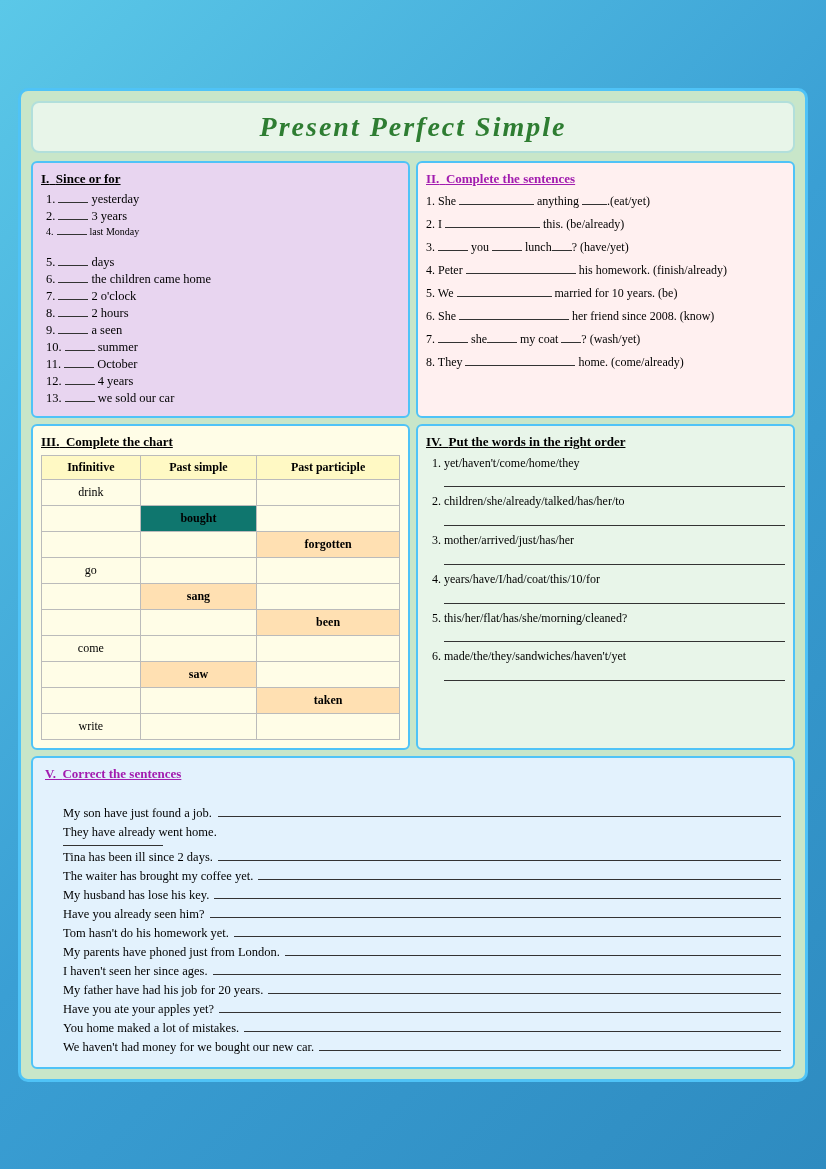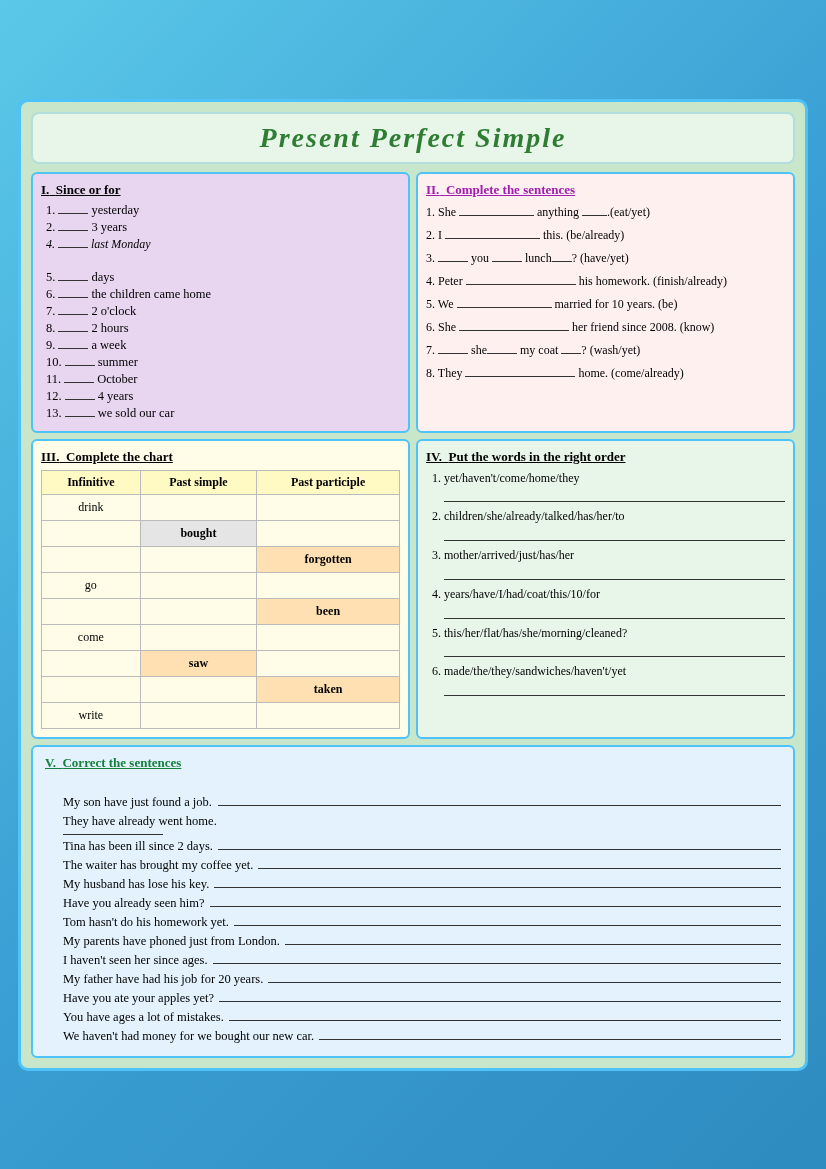--- a/index.html
+++ b/index.html
@@ -139,21 +139,21 @@
       height: 14px;
     }
 
     
     .section-v {
       background: #e3f2fd;
       border: 2px solid #4fc3f7;
       border-radius: 6px;
       padding: 8px 12px;
     }
-    .section-v .section-title { color: #15803d; margin-bottom: 24px; }
+    .section-v .section-title { color: #a21caf; margin-bottom: 24px; }
     .section-v ol {
       list-style: decimal;
       padding-left: 18px;
       font-size: 12.5px;
     }
     .section-v ol li {
       margin-bottom: 5px;
       display: flex;
       align-items: baseline;
       gap: 6px;
@@ -181,26 +181,26 @@
   <div class="row-two-col">
 
     <div class="section section-i">
       <div class="section-title">
         <span>I.</span>&nbsp;
         <span>Since or for</span>
       </div>
       <ol id="section1-list">
           <li style="font-size: 12.5px; margin-bottom: 2px;"><span style="margin-right: 3px;">1.</span><span style="display: inline-block; width: 30px; border-bottom: 1px solid rgb(51, 51, 51); margin-right: 3px;"></span><span>yesterday</span></li>
           <li style="font-size: 12.5px; margin-bottom: 2px;"><span style="margin-right: 3px;">2.</span><span style="display: inline-block; width: 30px; border-bottom: 1px solid rgb(51, 51, 51); margin-right: 3px;"></span><span>3 years</span></li>
-          <li style="font-size: 12px; margin-bottom: 18px; font-style: italic;"><span style="margin-right: 3px;">4.</span><span style="display: inline-block; width: 30px; border-bottom: 1px solid rgb(51, 51, 51); margin-right: 3px;"></span><span>last Monday</span></li>
+          <li style="font-size: 10px; margin-bottom: 18px;"><span style="margin-right: 3px;">4.</span><span style="display: inline-block; width: 30px; border-bottom: 1px solid rgb(51, 51, 51); margin-right: 3px;"></span><span>last Monday</span></li>
           <li style="font-size: 12.5px; margin-bottom: 2px;"><span style="margin-right: 3px;">5.</span><span style="display: inline-block; width: 30px; border-bottom: 1px solid rgb(51, 51, 51); margin-right: 3px;"></span><span>days</span></li>
           <li style="font-size: 12.5px; margin-bottom: 2px;"><span style="margin-right: 3px;">6.</span><span style="display: inline-block; width: 30px; border-bottom: 1px solid rgb(51, 51, 51); margin-right: 3px;"></span><span>the children came home</span></li>
           <li style="font-size: 12.5px; margin-bottom: 2px;"><span style="margin-right: 3px;">7.</span><span style="display: inline-block; width: 30px; border-bottom: 1px solid rgb(51, 51, 51); margin-right: 3px;"></span><span>2 o'clock</span></li>
           <li style="font-size: 12.5px; margin-bottom: 2px;"><span style="margin-right: 3px;">8.</span><span style="display: inline-block; width: 30px; border-bottom: 1px solid rgb(51, 51, 51); margin-right: 3px;"></span><span>2 hours</span></li>
-          <li style="font-size: 12.5px; margin-bottom: 2px;"><span style="margin-right: 3px;">9.</span><span style="display: inline-block; width: 30px; border-bottom: 1px solid rgb(51, 51, 51); margin-right: 3px;"></span><span>a week</span></li>
+          <li style="font-size: 12.5px; margin-bottom: 2px;"><span style="margin-right: 3px;">9.</span><span style="display: inline-block; width: 30px; border-bottom: 1px solid rgb(51, 51, 51); margin-right: 3px;"></span><span>a seen</span></li>
           <li style="font-size: 12.5px; margin-bottom: 2px;"><span style="margin-right: 3px;">10.</span><span style="display: inline-block; width: 30px; border-bottom: 1px solid rgb(51, 51, 51); margin-right: 3px;"></span><span>summer</span></li>
           <li style="font-size: 12.5px; margin-bottom: 2px;"><span style="margin-right: 3px;">11.</span><span style="display: inline-block; width: 30px; border-bottom: 1px solid rgb(51, 51, 51); margin-right: 3px;"></span><span>October</span></li>
           <li style="font-size: 12.5px; margin-bottom: 2px;"><span style="margin-right: 3px;">12.</span><span style="display: inline-block; width: 30px; border-bottom: 1px solid rgb(51, 51, 51); margin-right: 3px;"></span><span>4 years</span></li>
           <li style="font-size: 12.5px; margin-bottom: 2px;"><span style="margin-right: 3px;">13.</span><span style="display: inline-block; width: 30px; border-bottom: 1px solid rgb(51, 51, 51); margin-right: 3px;"></span><span>we sold our car</span></li>
         </ol>
     </div>
 
     <div class="section section-ii">
       <div class="section-title">
         <span>II.</span>&nbsp;
@@ -235,31 +235,36 @@
             </tr>
           </thead>
           <tbody>
             <tr>
               <td style="background: rgb(255, 253, 231);">drink</td>
               <td style="background: rgb(255, 253, 231);"></td>
               <td style="background: rgb(255, 253, 231);"></td>
             </tr>
             <tr>
               <td style="background: rgb(255, 253, 231);"></td>
-              <td style="background: #e5e5e5; font-weight: bold;">bought</td>
+              <td style="background: #0f766e; font-weight: bold;">bought</td>
               <td style="background: rgb(255, 253, 231);"></td>
             </tr>
             <tr>
               <td style="background: rgb(255, 253, 231);"></td>
               <td style="background: rgb(255, 253, 231);"></td>
               <td style="background: rgb(255, 224, 178); font-weight: bold;">forgotten</td>
             </tr>
             <tr>
               <td style="background: rgb(255, 253, 231);">go</td>
               <td style="background: rgb(255, 253, 231);"></td>
+              <td style="background: rgb(255, 253, 231);"></td>
+            </tr>
+            <tr>
+              <td style="background: rgb(255, 253, 231);"></td>
+              <td style="background: rgb(255, 224, 178); font-weight: bold;">sang</td>
               <td style="background: rgb(255, 253, 231);"></td>
             </tr>
             <tr>
               <td style="background: rgb(255, 253, 231);"></td>
               <td style="background: rgb(255, 253, 231);"></td>
               <td style="background: rgb(255, 224, 178); font-weight: bold;">been</td>
             </tr>
             <tr>
               <td style="background: rgb(255, 253, 231);">come</td>
               <td style="background: rgb(255, 253, 231);"></td>
@@ -344,21 +349,21 @@
         </li>
         <li style="margin-bottom: 4px; display: flex; align-items: baseline; gap: 5px;">
           <span class="sentence">My father have had his job for 20 years.</span>
           <span class="answer-line-v"></span>
         </li>
         <li style="margin-bottom: 4px; display: flex; align-items: baseline; gap: 5px;">
           <span class="sentence">Have you ate your apples yet?</span>
           <span class="answer-line-v"></span>
         </li>
         <li style="margin-bottom: 4px; display: flex; align-items: baseline; gap: 5px;">
-          <span class="sentence">You have ages a lot of mistakes.</span>
+          <span class="sentence">You home maked a lot of mistakes.</span>
           <span class="answer-line-v"></span>
         </li>
         <li style="margin-bottom: 4px; display: flex; align-items: baseline; gap: 5px;">
           <span class="sentence">We haven't had money for we bought our new car.</span>
           <span class="answer-line-v"></span>
         </li>
       </ol>
   </div>
 </div>
 

